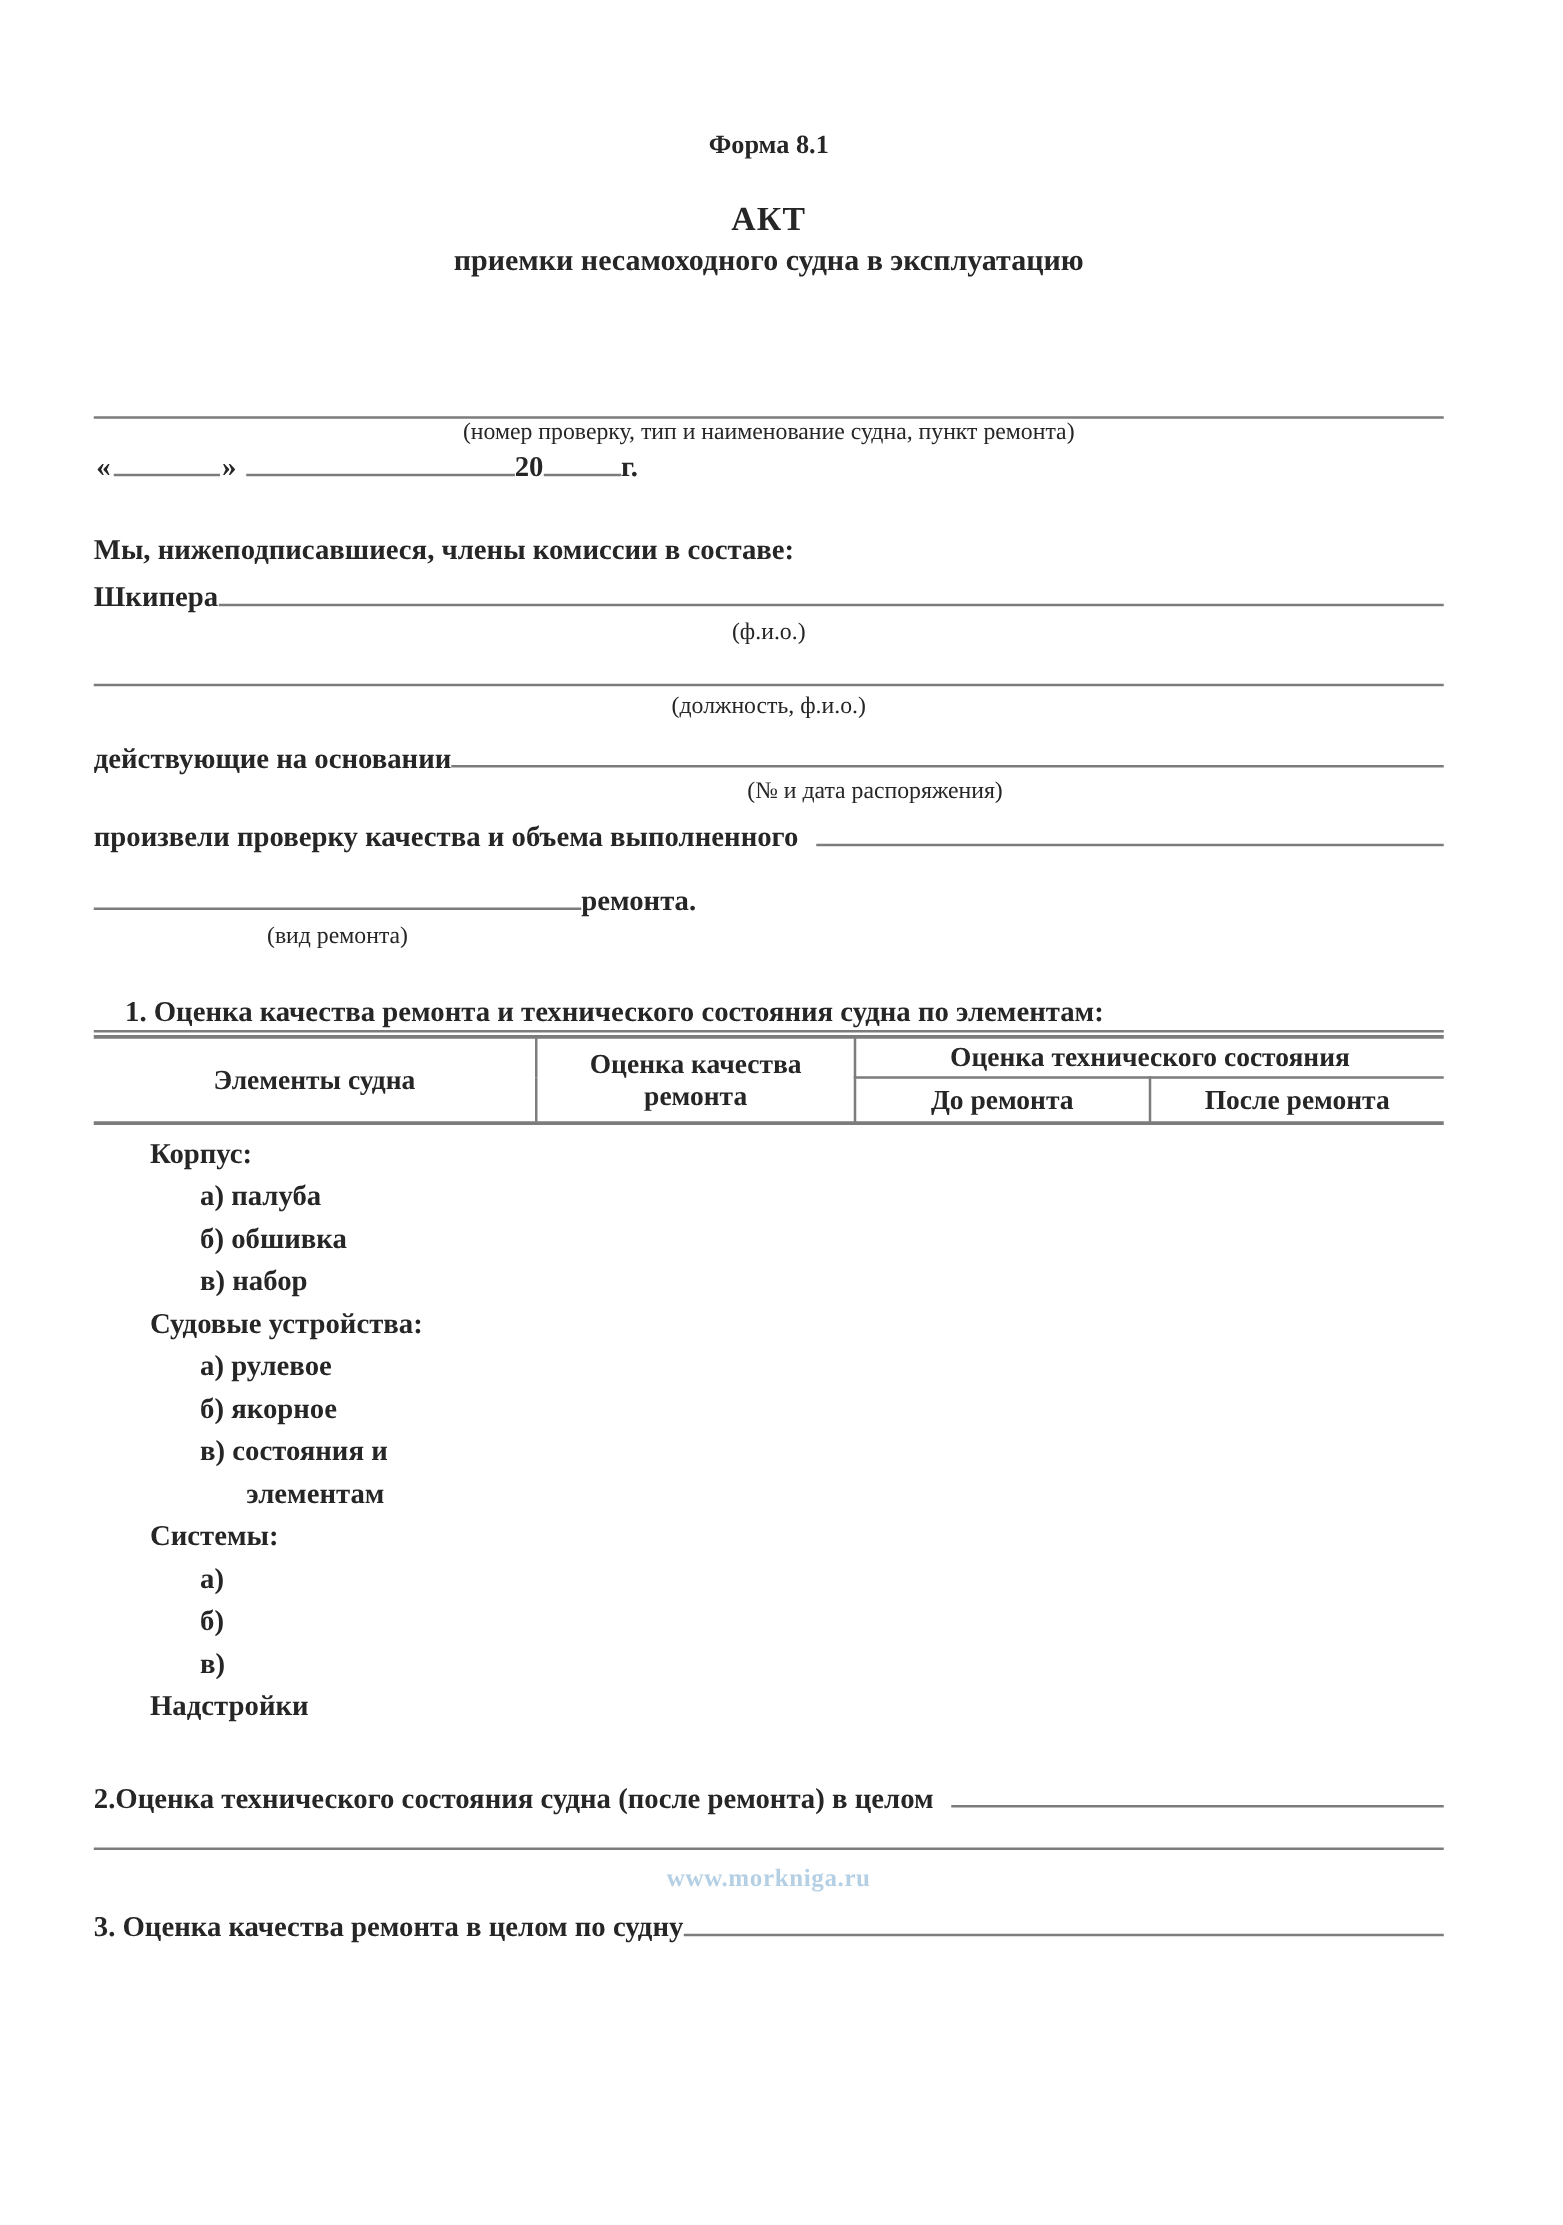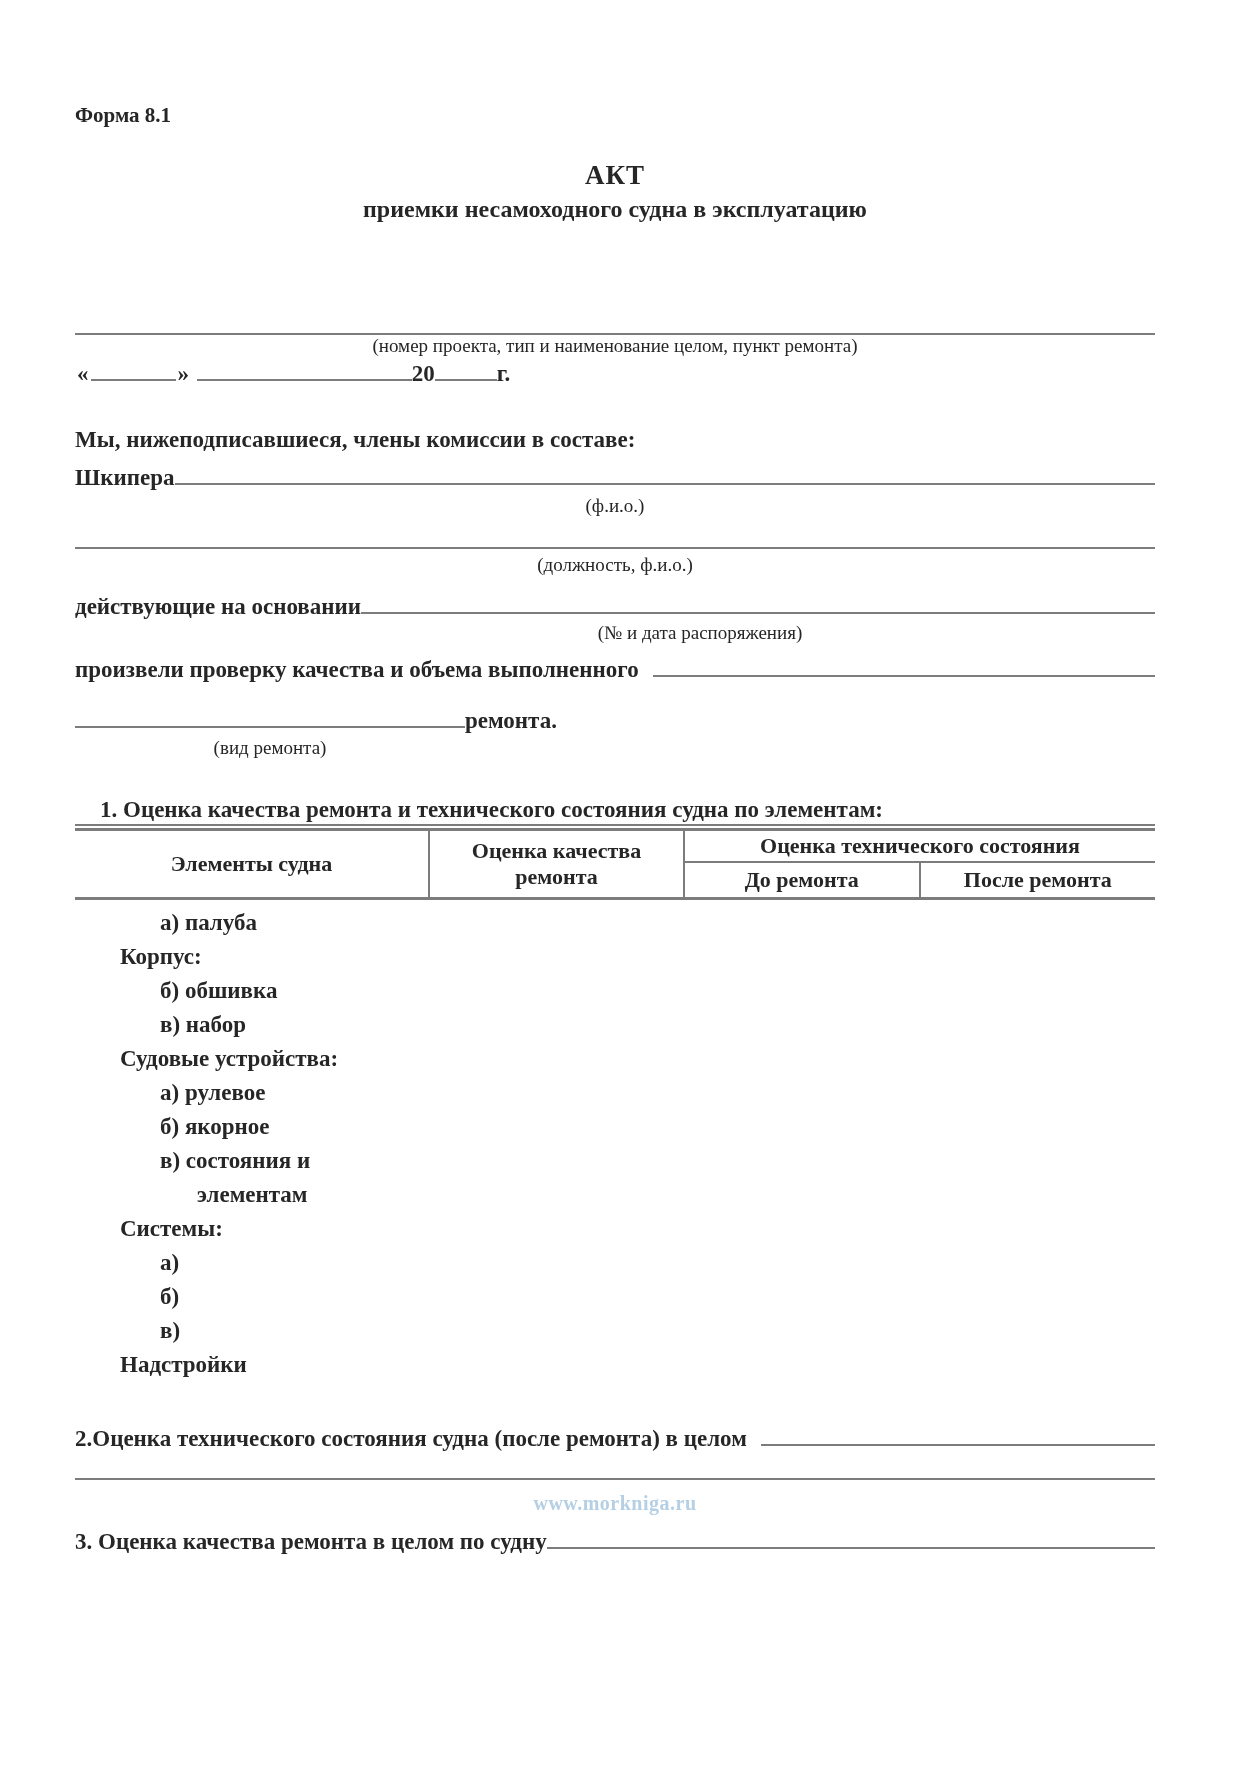--- a/index.html
+++ b/index.html
@@ -13,21 +13,21 @@
     width:1250px;height:1780px;
     background:#ffffff;
     box-sizing:border-box;
     padding:102px 95px 0 75px;
     font-family:"Liberation Serif","DejaVu Serif",serif;
     color:var(--text);
     font-size:23px;
     font-weight:700;
     overflow:hidden;
   }
-  .form-number{text-align:left;font-size:21px;line-height:26px;}
+  .form-number{text-align:center;font-size:21px;line-height:26px;}
   .title{text-align:center;font-size:27px;line-height:30px;margin-top:32px;letter-spacing:1px;}
   .subtitle{text-align:center;font-size:24px;line-height:30px;margin-top:4px;}
   .caption{font-weight:400;font-size:19px;line-height:22px;}
   .center{text-align:center;}
   .rule{height:0;border-top:2px solid var(--line);}
   .vessel-rule{margin-top:109px;}
   .fill{display:inline-block;border-bottom:2px solid var(--line);height:22px;vertical-align:baseline;}
   .flex-row{display:flex;align-items:baseline;}
   .flex-row .grow{flex:1 1 auto;}
   .w85{width:85px;}
@@ -77,21 +77,21 @@
 <body>
 
 <div class="page">
 
   <div class="form-number">Форма 8.1</div>
 
   <div class="title">АКТ</div>
   <div class="subtitle">приемки несамоходного судна в эксплуатацию</div>
 
   <div class="rule vessel-rule"></div>
-  <div class="caption center">(номер проекта, тип и наименование целом, пункт ремонта)</div>
+  <div class="caption center">(номер проверку, тип и наименование судна, пункт ремонта)</div>
 
   <div class="date-row">
     <span class="q">«</span><span class="fill w85"></span><span class="q">»</span>
     <span class="fill w215"></span><span>20</span><span class="fill w62"></span><span>г.</span>
   </div>
 
   <div class="intro">Мы, нижеподписавшиеся, члены комиссии в составе:</div>
 
   <div class="flex-row skipper-row">
     <span>Шкипера</span>
@@ -133,22 +133,22 @@
         <th class="col-tech" colspan="2">Оценка технического состояния</th>
       </tr>
       <tr>
         <th class="col-before">До ремонта</th>
         <th class="col-after">После ремонта</th>
       </tr>
     </thead>
   </table>
 
   <div class="table-body">
+      <div class="trow indent-0"><span>Корпус:</span></div>
       <div class="trow indent-1"><span>а) палуба</span></div>
-      <div class="trow indent-0"><span>Корпус:</span></div>
       <div class="trow indent-1"><span>б) обшивка</span></div>
       <div class="trow indent-1"><span>в) набор</span></div>
       <div class="trow indent-0"><span>Судовые устройства:</span></div>
       <div class="trow indent-1"><span>а) рулевое</span></div>
       <div class="trow indent-1"><span>б) якорное</span></div>
       <div class="trow indent-1"><span>в) состояния и</span></div>
       <div class="trow indent-2"><span>элементам</span></div>
       <div class="trow indent-0"><span>Системы:</span></div>
       <div class="trow indent-1"><span>а)</span></div>
       <div class="trow indent-1"><span>б)</span></div>

